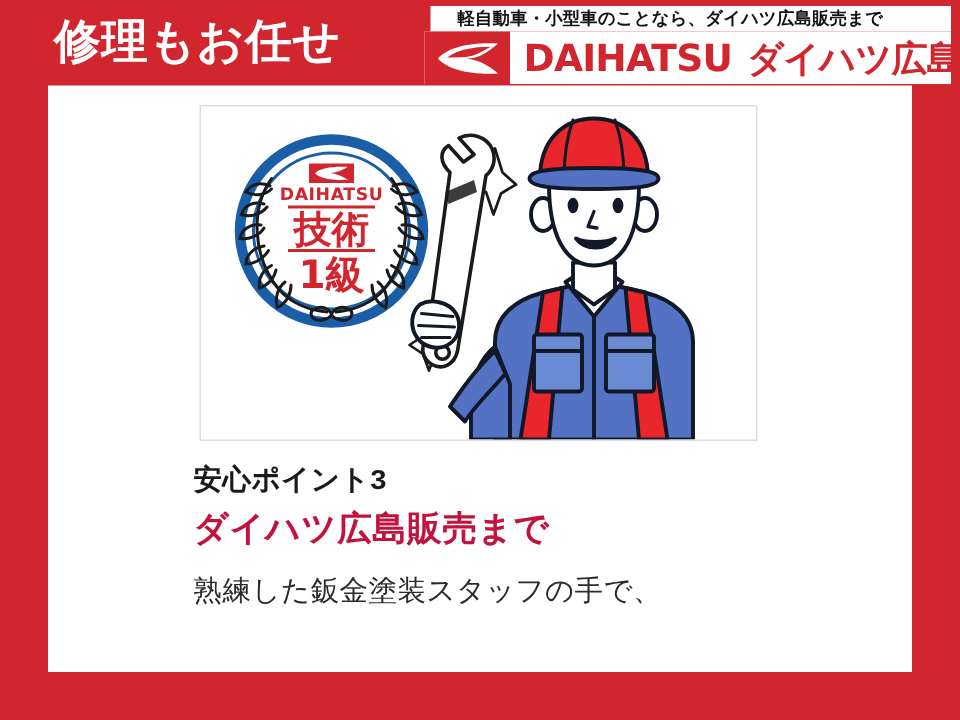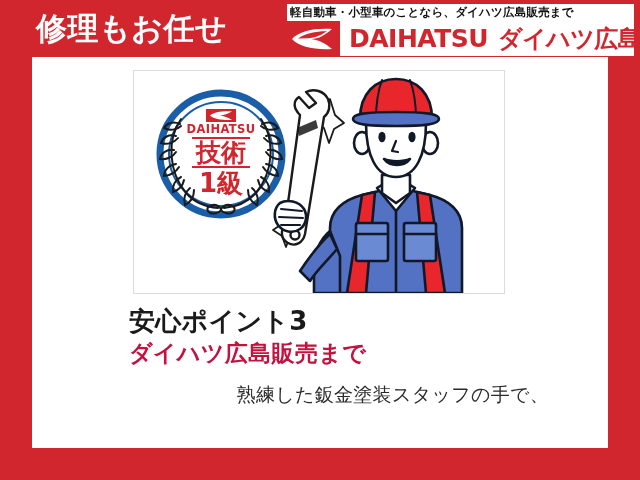--- a/index.html
+++ b/index.html
@@ -44,21 +44,21 @@
     left: 4px; top: 0px;
     width: 347px;
     height: 17px;
     background: #ffffff;
     color: #111111;
     font-size: 11.5px;
     line-height: 17px;
     font-weight: 600;
     white-space: nowrap;
     letter-spacing: 0.2px;
-    padding-left: 3px;
+    padding-left: 18px;
     box-sizing: border-box;
   }
   .brand-bar {
     position: absolute;
     left: 0px; top: 17px;
     width: 351px; height: 35px;
     background: #ffffff;
     display: flex;
     align-items: center;
   }
@@ -111,45 +111,46 @@
   }
   .illus { position: absolute; left: 0; top: 0; width: 370px; height: 222px; }
 
   
   .txt {
     position: absolute;
     left: 97px; top: 250px;
     width: 420px;
   }
   .point-label {
-    font-size: 26px;
+    font-size: 19px;
     font-weight: 700;
     color: #1a1a1a;
     line-height: 28px;
     letter-spacing: 0.3px;
     white-space: nowrap;
+    font-family: Liberation Mono, monospace;
   }
   .point-headline {
     font-size: 23px;
     font-weight: 800;
     color: #c4123f;
     line-height: 32px;
     letter-spacing: 0.4px;
     margin-top: 2px;
     white-space: nowrap;
   }
   .point-body {
     font-size: 19px;
     font-weight: 400;
     color: #2b2b2b;
     line-height: 33px;
     letter-spacing: 0.3px;
     margin-top: 9px;
   }
-  .point-body div { white-space: nowrap; text-align: right; }
+  .point-body div { white-space: nowrap; }
 </style>
 </head>
 <body>
 
 <div id="root">
 
   <div class="header">
 
     <div class="header-title">修理もお任せ</div>
 

